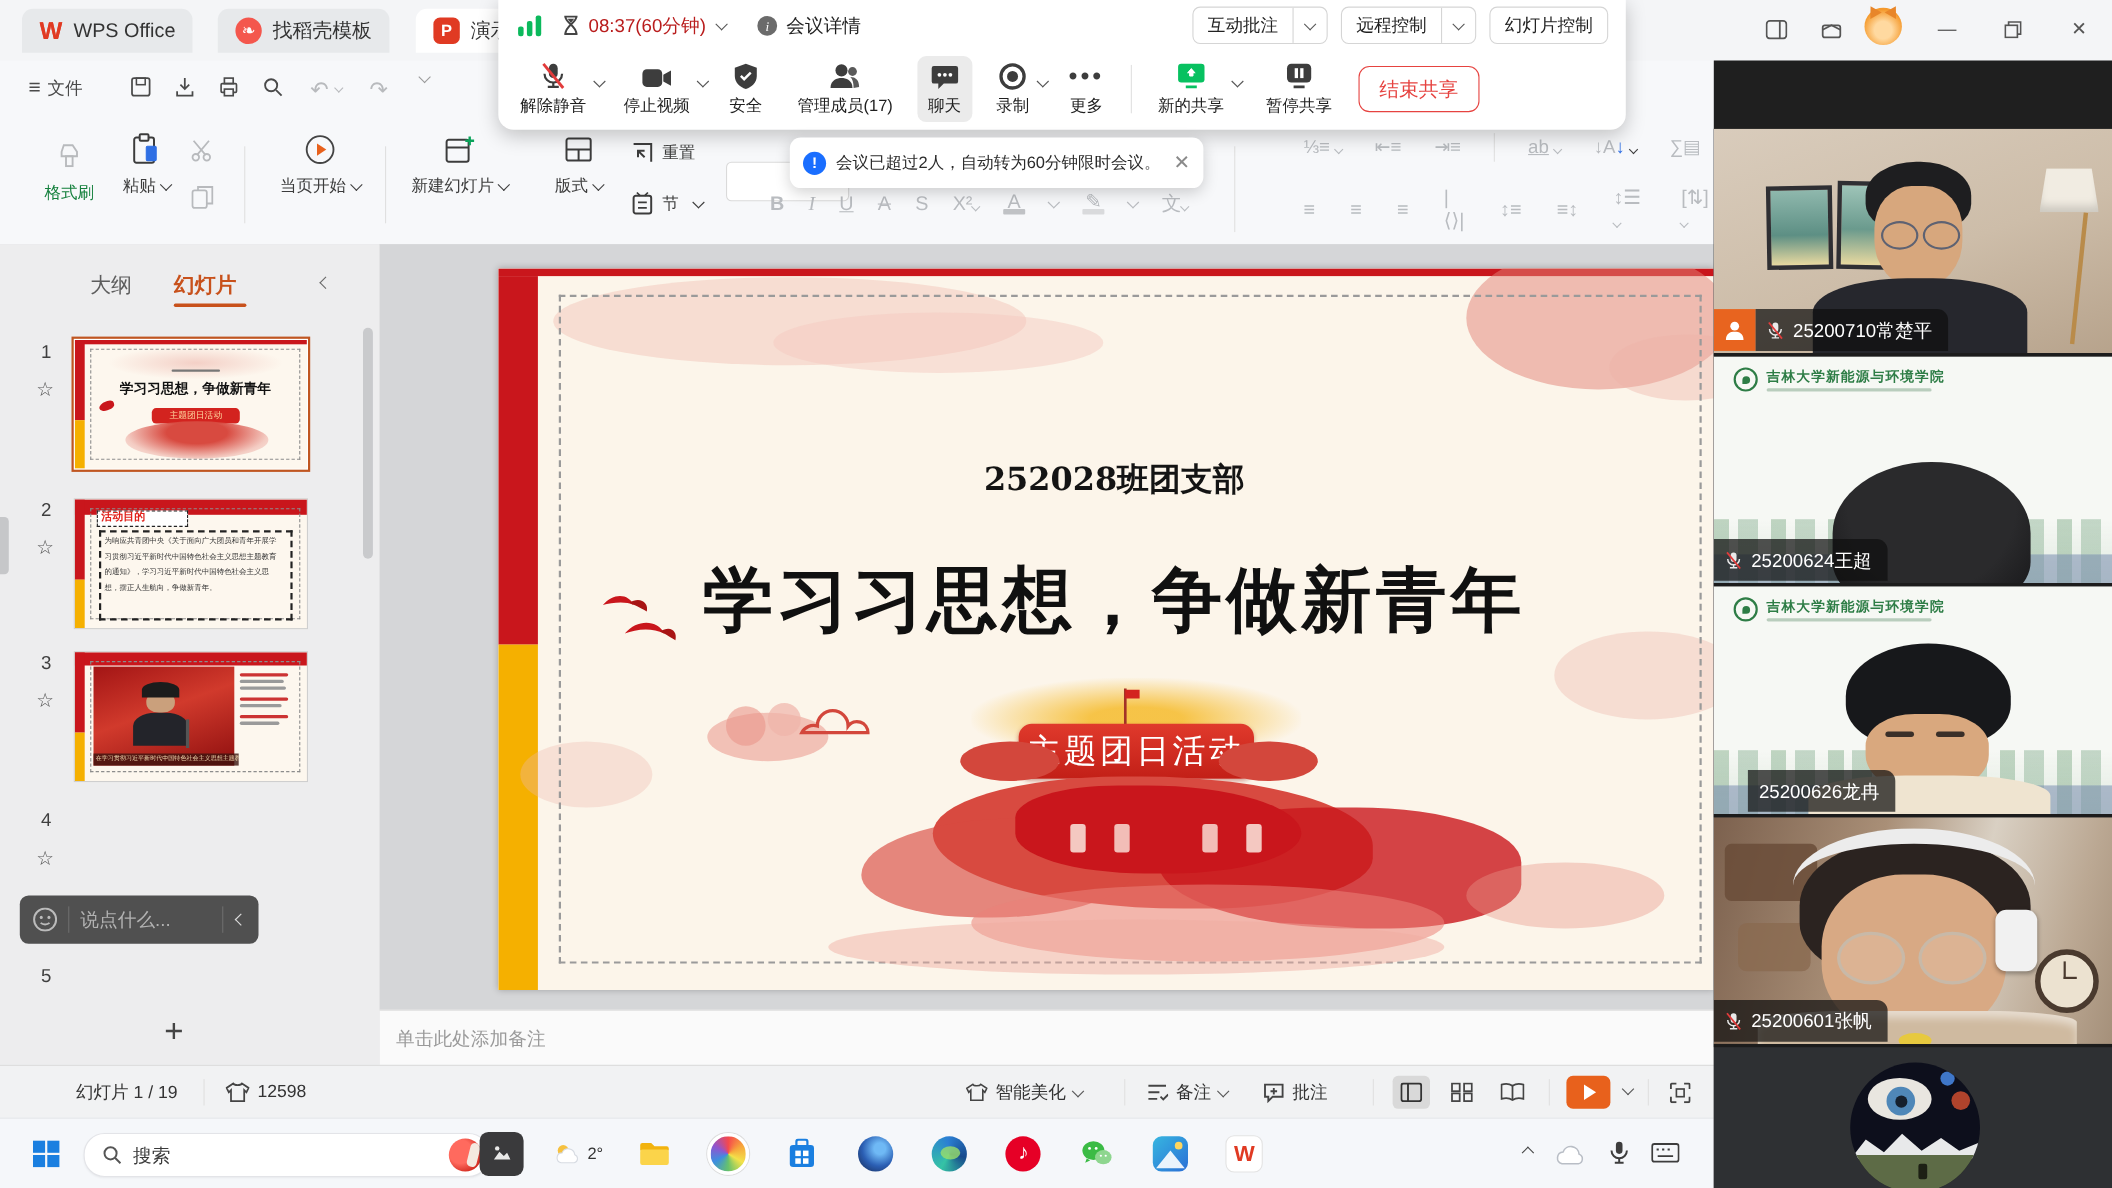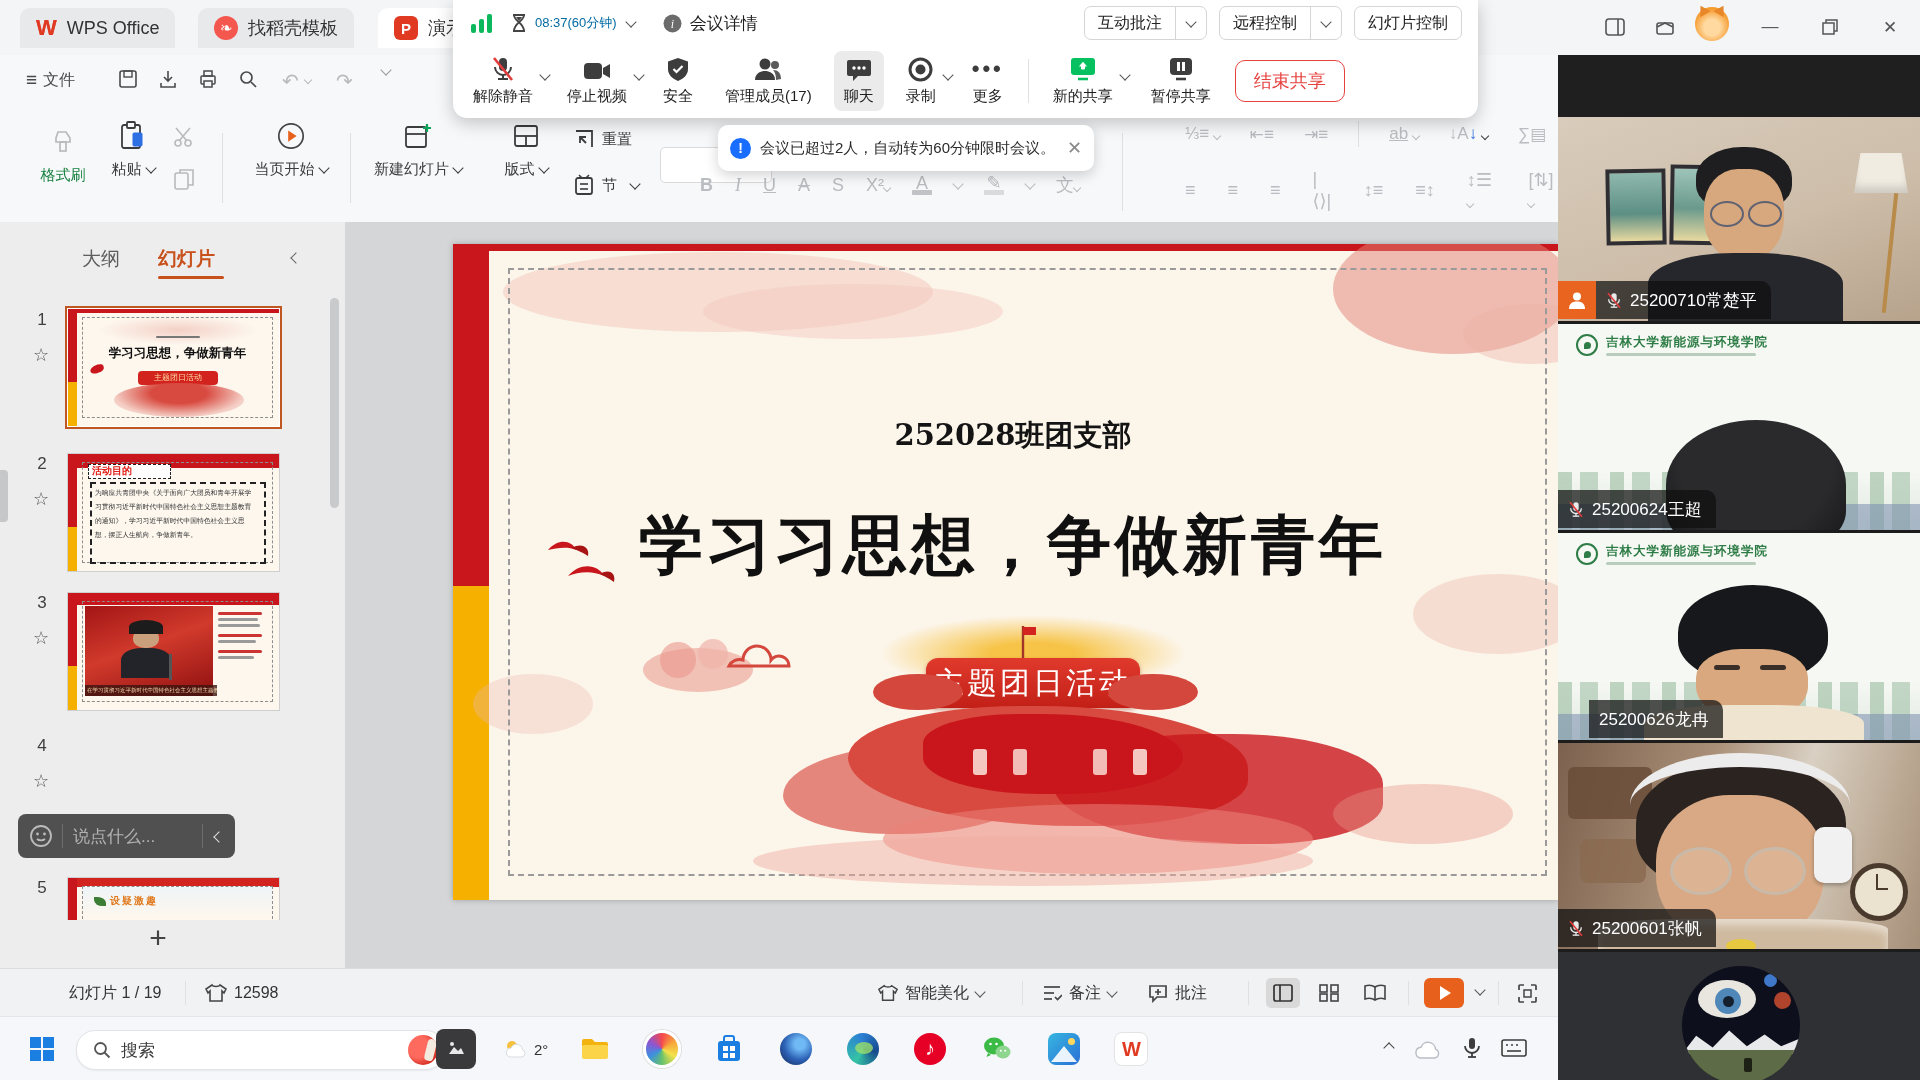--- a/index.html
+++ b/index.html
@@ -320,21 +320,21 @@
         <span class="sigbar" style="height:9px;"></span>
           <span class="sigbar" style="height:14px;"></span>
           <span class="sigbar" style="height:19px;"></span>
       </span>
       <span style="margin-left:16px;">
         <svg width="16" height="18" viewBox="0 0 16 18">
             <path d="M2 1 h12 M2 17 h12 M3 1 C3 7 13 9 13 17 M13 1 C13 7 3 9 3 17" fill="none" stroke="#444" stroke-width="1.8"></path>
             <path d="M5 3 h6 l-3 4 Z" fill="#444"></path>
           </svg>
       </span>
-      <span style="margin-left:8px;font-size:13px;color:#0369a1;">08:37(60分钟)</span>
+      <span style="margin-left:8px;font-size:17px;color:#b91c1c;">08:37(60分钟)</span>
       <span class="cv" style="margin-left:10px;color:#555;"></span>
       <span style="margin-left:28px;">
         <svg width="19" height="19" viewBox="0 0 19 19">
             <circle cx="9.5" cy="9.5" r="9" fill="#6b6b6b"></circle>
             <text x="9.5" y="14" text-anchor="middle" font-size="12" fill="#fff" font-family="Liberation Serif,serif" font-style="italic">i</text>
           </svg>
       </span>
       <span style="margin-left:8px;font-size:17px;color:#1f1f1f;">会议详情</span>
       <span style="flex:1;"></span>
       <div class="mbtn" style="margin-right:12px;">
@@ -512,29 +512,20 @@
           <div class="smudge" style="width:38px;"></div>
         <div class="smudge" style="background:#c33;width:44px;margin-top:7px;"></div>
           <div class="smudge" style="width:36px;"></div>
       </div>
     </div>
 
     <div class="thumb-num" style="top:514px;">4</div>
     <div class="thumb-star" style="top:548px;">☆</div>
 
     <div class="thumb-num" style="top:656px;">5</div>
-    <div class="thumb" style="top:655px;height:42px;border-bottom:none;">
-      <div class="th-top" style="height:9px;background:#d3231f;"></div>
-      <div class="th-stripe-r" style="height:100%;"></div>
-      <div class="th-dash" style="bottom:-4px;background:linear-gradient(#eef4f8 0%,#fdf7ee 80%);"></div>
-      <div class="abs flex" style="left:26px;top:16px;gap:4px;">
-        <span style="width:12px;height:9px;background:#3c7d36;border-radius:0 70% 0 70%;display:inline-block;"></span>
-        <span style="color:#e07a1f;font-weight:bold;font-size:10px;letter-spacing:2px;">设疑激趣</span>
-      </div>
-    </div>
 
     <div class="abs" style="left:138px;top:700px;width:40px;height:34px;font-size:30px;color:#444;text-align:center;line-height:32px;">+</div>
 
     <div class="abs" style="left:330px;top:76px;width:9px;height:210px;background:#c9cacc;border-radius:5px;"></div>
   </div>
   <div class="abs" style="left:0;top:470px;width:8px;height:52px;background:#c6c7c9;border-radius:0 4px 4px 0;"></div>
 
   <div id="chatov" class="abs">
     <span style="margin:0 10px 0 12px;">
       <svg width="22" height="22" viewBox="0 0 22 22">
@@ -601,20 +592,23 @@
       <div class="blob" style="left:300px;top:592px;width:560px;height:50px;background:rgba(240,170,160,.45);"></div>
       <div class="blob" style="left:880px;top:540px;width:180px;height:60px;background:rgba(233,150,138,.4);"></div>
 
       <div class="abs" style="left:520px;top:505px;width:14px;height:26px;background:rgba(255,245,235,.8);border-radius:3px;"></div>
       <div class="abs" style="left:560px;top:505px;width:14px;height:26px;background:rgba(255,245,235,.75);border-radius:3px;"></div>
       <div class="abs" style="left:640px;top:505px;width:14px;height:26px;background:rgba(255,245,235,.75);border-radius:3px;"></div>
       <div class="abs" style="left:680px;top:505px;width:14px;height:26px;background:rgba(255,245,235,.8);border-radius:3px;"></div>
     </div>
   </div>
 
+  <div id="notesbar" class="abs">
+    <span>单击此处添加备注</span>
+  </div>
 
   <div id="statusbar" class="abs">
     <div class="sb-item abs" style="left:36px;top:0;height:48px;margin-left:33px;">
       <span>幻灯片 1 / 19</span>
     </div>
     <div class="vsep abs" style="left:185px;top:12px;height:24px;"></div>
     <div class="sb-item abs" style="left:205px;top:0;height:48px;">
       <svg width="22" height="20" viewBox="0 0 22 20">
           <path d="M7 2 L1 6 L3 10 L5 8 V18 H17 V8 L19 10 L21 6 L15 2 C14 4 8 4 7 2 Z" fill="none" stroke="#444" stroke-width="1.6"></path>
         </svg>

